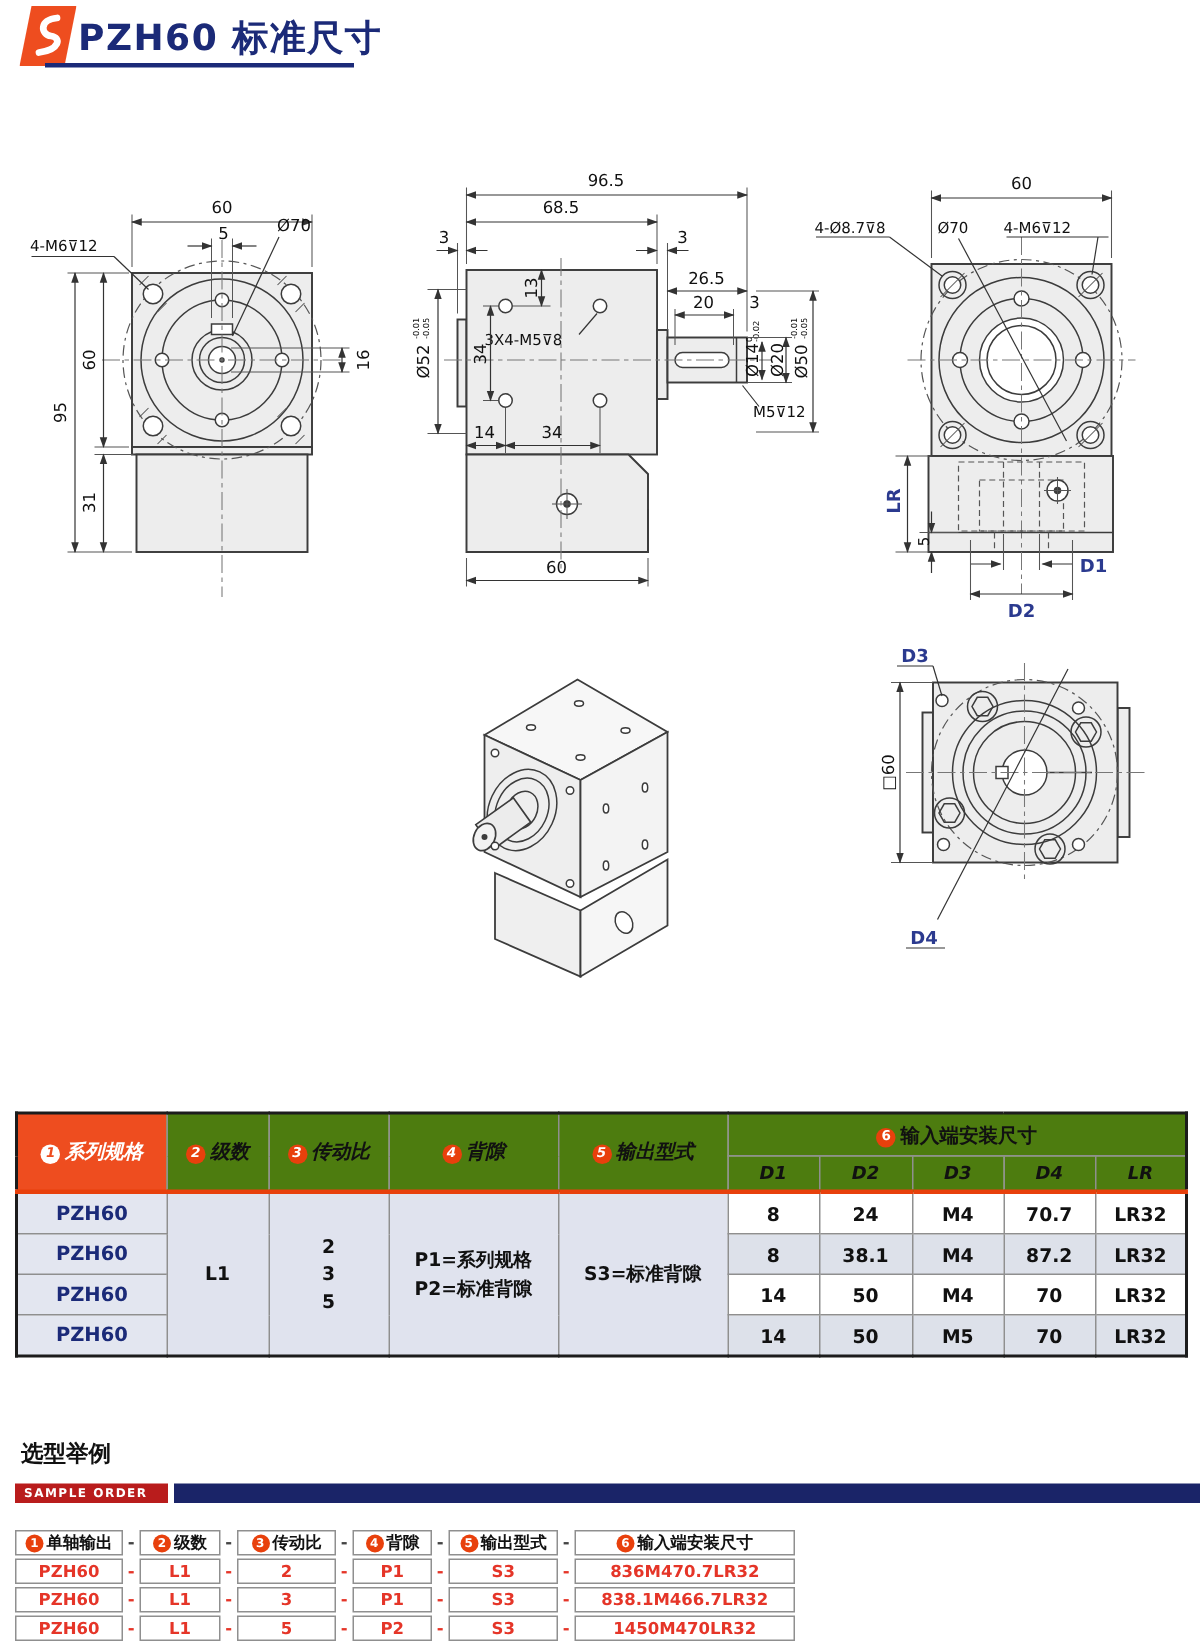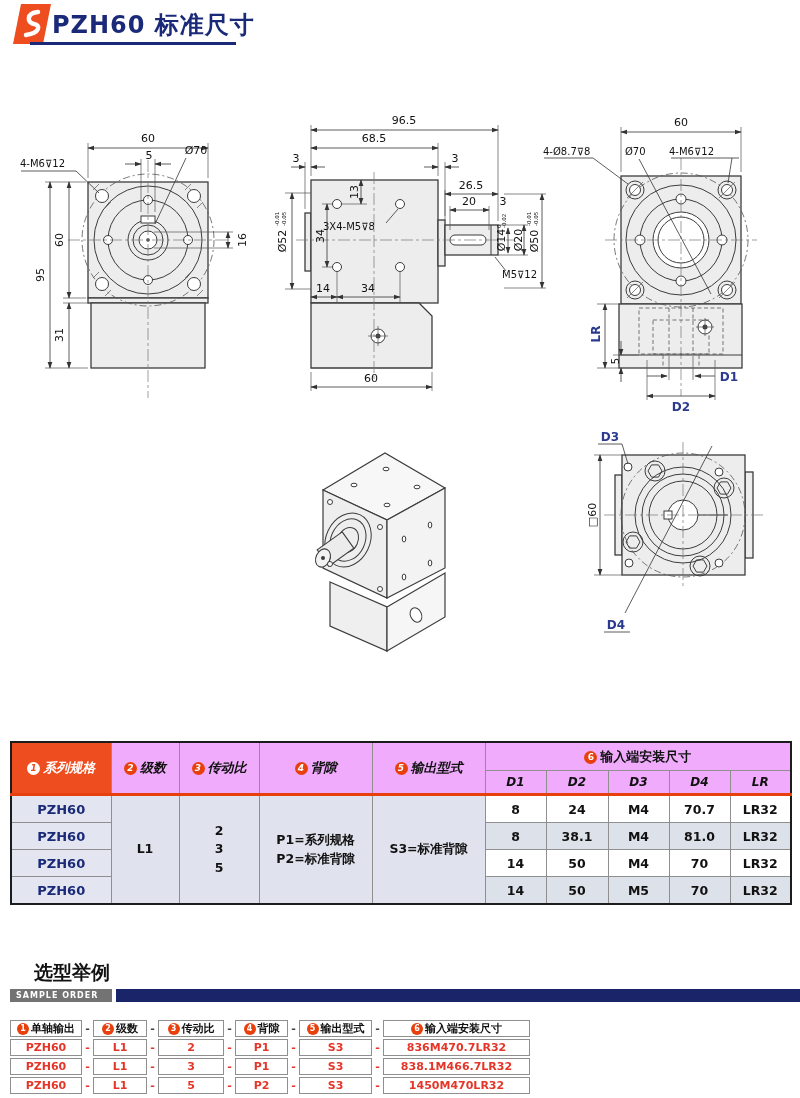--- a/index.html
+++ b/index.html
@@ -24,35 +24,35 @@
   text.dt{font-size:11px;fill:#111;text-anchor:middle;font-family:"DejaVu Sans",sans-serif;}
   text.dts{font-size:10px;fill:#111;text-anchor:middle;}
   text.st{text-anchor:start;}
   text.tol{font-size:5.5px;fill:#111;text-anchor:start;}
   text.blue{fill:#2b3a8f;font-weight:bold;font-size:12px;}
 
   
   .spec-wrap{position:absolute;left:10px;top:741px;}
   table.spec{border-collapse:collapse;width:780px;table-layout:fixed;border:2px solid #1c1c1c;}
   .spec th,.spec td{border:1px solid #8f8f8f;text-align:center;vertical-align:middle;padding:0;}
-  .spec thead th{background:#f0abfc;font-size:13px;font-weight:bold;}
+  .spec thead th{background:#4d7c0f;font-size:13px;font-weight:bold;}
   .spec thead tr.h1 th{height:27px;}
   .spec thead tr.h2 th{height:22px;font-size:12px;}
   .spec th.orange{background:#ee4d1f;color:#fff;}
   .spec .red-sep{border-bottom:3px solid #e8400c;font-style:italic;}
   .spec td{height:26px;font-weight:bold;font-size:12.5px;background:#fff;}
   .spec td.series{color:#1b2a78;background:#e3e6f0;font-size:13px;}
   .spec td.merged{background:#e0e3ee;line-height:1.45;}
   .spec tr.alt td.data{background:#dde1ea;}
   .cnum{display:inline-block;width:13px;height:13px;line-height:13px;border-radius:50%;background:#e8400c;color:#fff;font-size:9px;text-align:center;font-weight:bold;margin-right:3px;vertical-align:1px;}
   .cnum.inv{background:#fff;color:#ee4d1f;}
 
   
-  .so-heading{position:absolute;left:14px;top:960px;font-size:19px;font-weight:bold;color:#111;margin-left:20px;}
-  .so-badge{position:absolute;left:10px;top:989px;width:102px;height:13px;background:#737373;color:#fff;font-size:8px;font-weight:bold;letter-spacing:1px;line-height:13px;padding-left:6px;box-sizing:border-box;}
+  .so-heading{position:absolute;left:14px;top:960px;font-size:15px;font-weight:bold;color:#111;}
+  .so-badge{position:absolute;left:10px;top:989px;width:102px;height:13px;background:#b91c1c;color:#fff;font-size:8px;font-weight:bold;letter-spacing:1px;line-height:13px;padding-left:6px;box-sizing:border-box;}
   .so-bar{position:absolute;left:116px;top:989px;width:684px;height:13px;background:#1a2468;}
 
   
   .sel{position:absolute;left:10px;top:1020px;}
   .sel-row{display:flex;align-items:stretch;margin-bottom:2px;height:17px;}
   .sel-box{border:1px solid #8f8f8f;display:flex;align-items:center;justify-content:center;font-size:11px;font-weight:bold;background:#fff;box-sizing:border-box;}
   .sel-box.red{color:#e53528;}
   .sel-dash{width:11px;display:flex;align-items:center;justify-content:center;font-weight:bold;color:#444;font-size:11px;}
   .sel-dash.red{color:#e53528;}
   .w1{width:72px;}.w2{width:54px;}.w3{width:66px;}.w4{width:53px;}.w5{width:73px;}.w6{width:147px;}
@@ -473,21 +473,21 @@
           <td class="data">24</td>
           <td class="data">M4</td>
           <td class="data">70.7</td>
           <td class="data">LR32</td>
         </tr>
         <tr class="alt">
           <td class="series">PZH60</td>
           <td class="data">8</td>
           <td class="data">38.1</td>
           <td class="data">M4</td>
-          <td class="data">81.0</td>
+          <td class="data">87.2</td>
           <td class="data">LR32</td>
         </tr>
         <tr>
           <td class="series">PZH60</td>
           <td class="data">14</td>
           <td class="data">50</td>
           <td class="data">M4</td>
           <td class="data">70</td>
           <td class="data">LR32</td>
         </tr>

